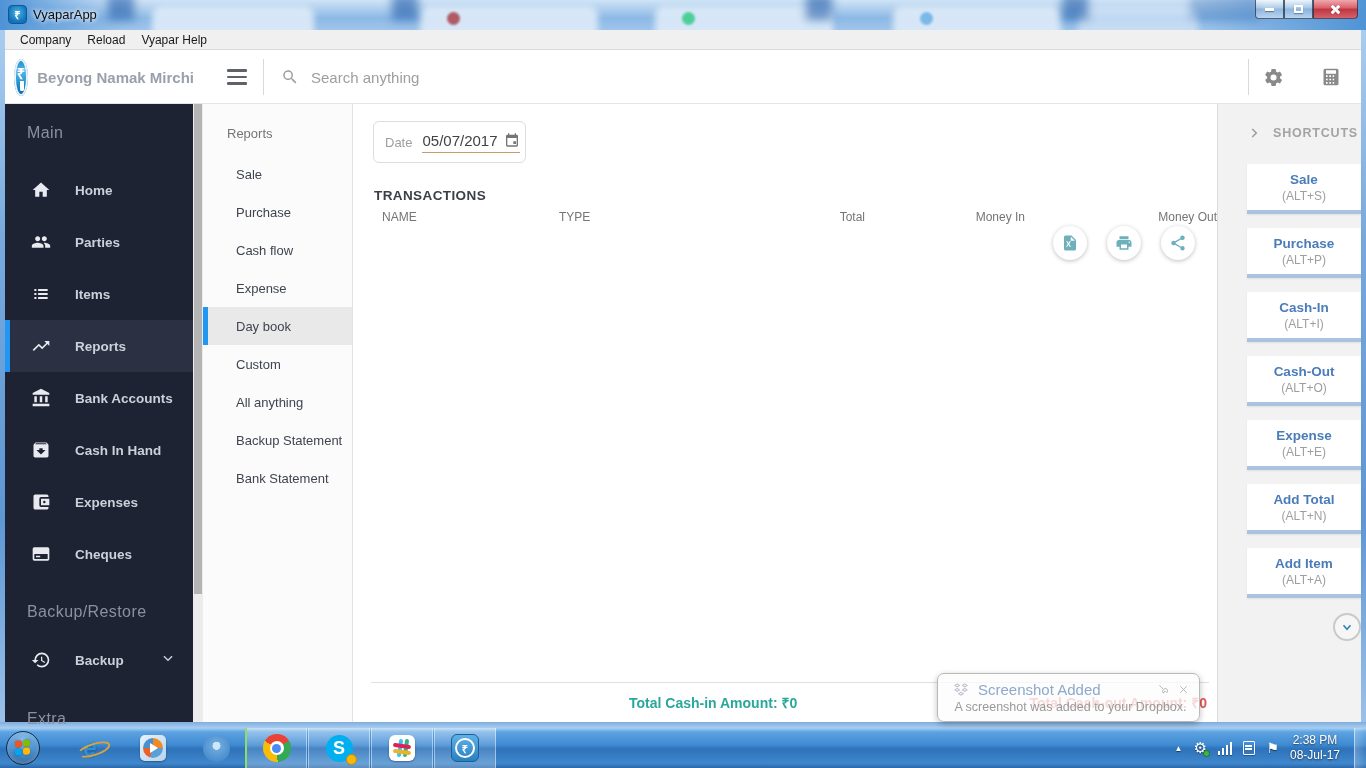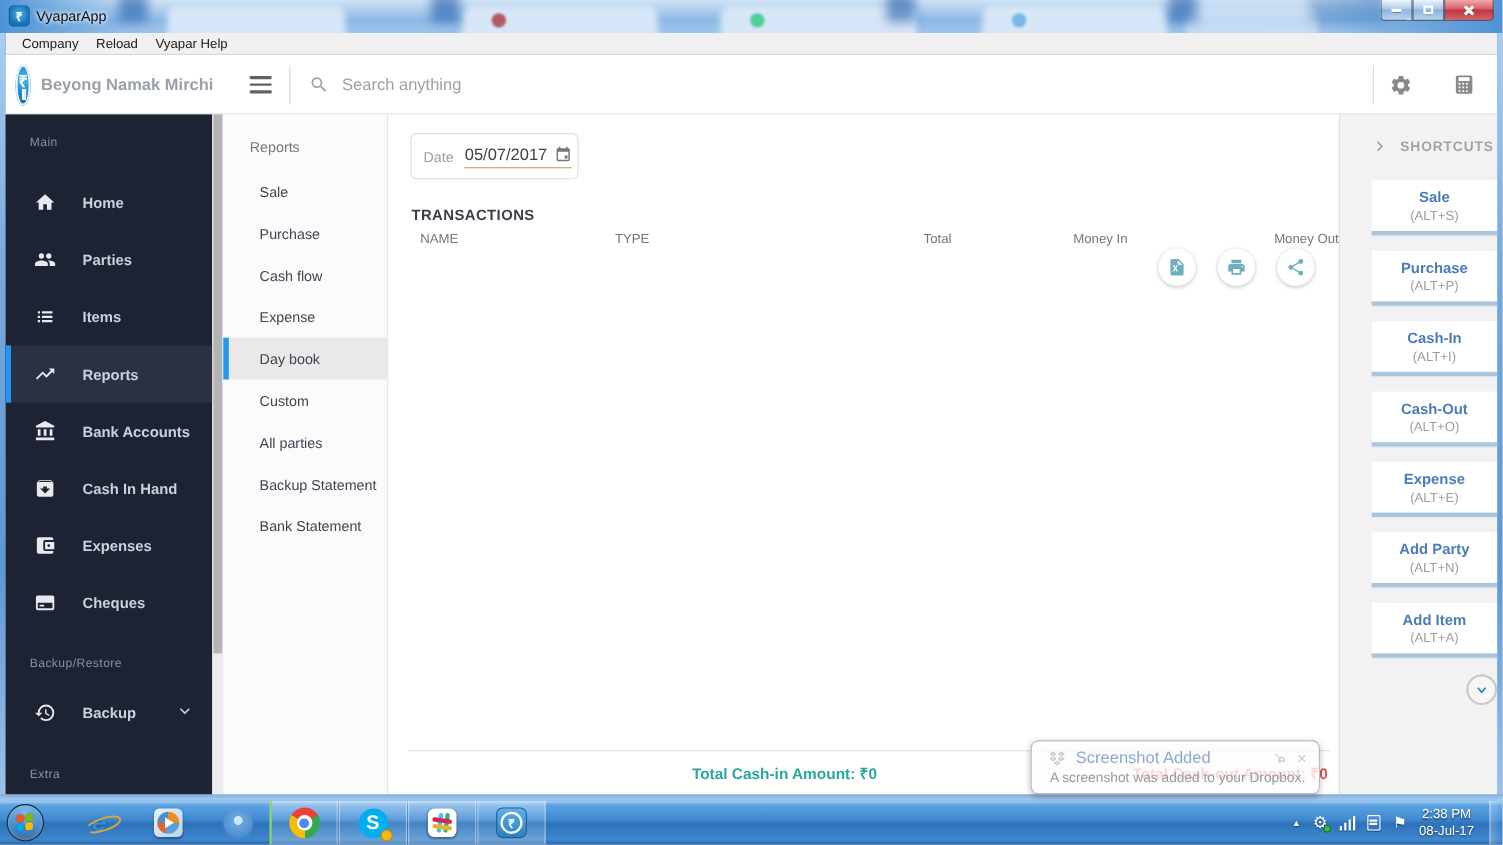--- a/index.html
+++ b/index.html
@@ -58,21 +58,21 @@
   .searchwrap { position:absolute; left:276px; top:12px; width:650px; height:30px; display:flex; align-items:center; gap:12px; }
   .searchwrap input { border:none; outline:none; font-size:15px; color:#444; width:560px; font-family:"Liberation Sans",sans-serif; background:transparent; }
   .searchwrap input::placeholder { color:#9e9e9e; }
   .hd-icon { position:absolute; top:14px; width:26px; height:26px; display:flex; align-items:center; justify-content:center; cursor:pointer; }
 
   
   .appbody { position:absolute; left:5px; top:104px; width:1356px; height:618px; background:#fff; display:flex; }
 
   
   .sidebar { width:188px; height:618px; background:var(--sidebar_bg,#1d2333); flex:none; position:relative; }
-  .side-label { font-size:11px; color:#8b90a0; letter-spacing:0.4px; margin-left:22px; }
+  .side-label { font-size:16px; color:#8b90a0; letter-spacing:0.4px; margin-left:22px; }
   .side-label.l1 { padding-top:20px; margin-bottom:22px; }
   .side-label.l2 { margin-top:23px; margin-bottom:13px; }
   .side-label.l3 { margin-top:24px; }
   .side-item { height:52px; display:flex; align-items:center; gap:24px; padding-left:26px; cursor:pointer; position:relative; }
   .side-item .lbl { font-size:13.5px; font-weight:bold; color:#ccd0da; }
   .side-item svg { width:20px; height:20px; fill:#e8eaf0; flex:none; }
   .side-item.sel { background:#2b3143; }
   .side-item.sel:before { content:""; position:absolute; left:0; top:0; bottom:0; width:5px; background:var(--accent,#2196f3); }
   .side-item .chev { margin-left:auto; margin-right:18px; }
   .side-item .chev svg { width:14px; height:14px; fill:none; stroke:#ccd0da; stroke-width:2.4; }
@@ -339,21 +339,21 @@
     </div>
 
     <nav class="reportsnav">
       <div class="rn-title">Reports</div>
       <div class="rn-item">Sale</div>
       <div class="rn-item">Purchase</div>
       <div class="rn-item">Cash flow</div>
       <div class="rn-item">Expense</div>
       <div class="rn-item sel">Day book</div>
       <div class="rn-item">Custom</div>
-      <div class="rn-item">All parties</div>
+      <div class="rn-item">All anything</div>
       <div class="rn-item">Backup Statement</div>
       <div class="rn-item">Bank Statement</div>
     </nav>
 
     <main class="content">
       <div class="datebox">
         <span class="dlabel">Date</span>
         <span class="dval">
           <span>05/07/2017</span>
           <svg viewBox="0 0 24 24">
@@ -415,21 +415,21 @@
       </div>
       <div class="sc-card">
         <span class="sc-lbl">Cash-Out</span>
         <span class="sc-key">(ALT+O)</span>
       </div>
       <div class="sc-card">
         <span class="sc-lbl">Expense</span>
         <span class="sc-key">(ALT+E)</span>
       </div>
       <div class="sc-card">
-        <span class="sc-lbl">Add Party</span>
+        <span class="sc-lbl">Add Total</span>
         <span class="sc-key">(ALT+N)</span>
       </div>
       <div class="sc-card">
         <span class="sc-lbl">Add Item</span>
         <span class="sc-key">(ALT+A)</span>
       </div>
       <div class="sc-more">
         <svg viewBox="0 0 24 24">
             <polyline points="6 9 12 16 18 9"></polyline>
           </svg>

